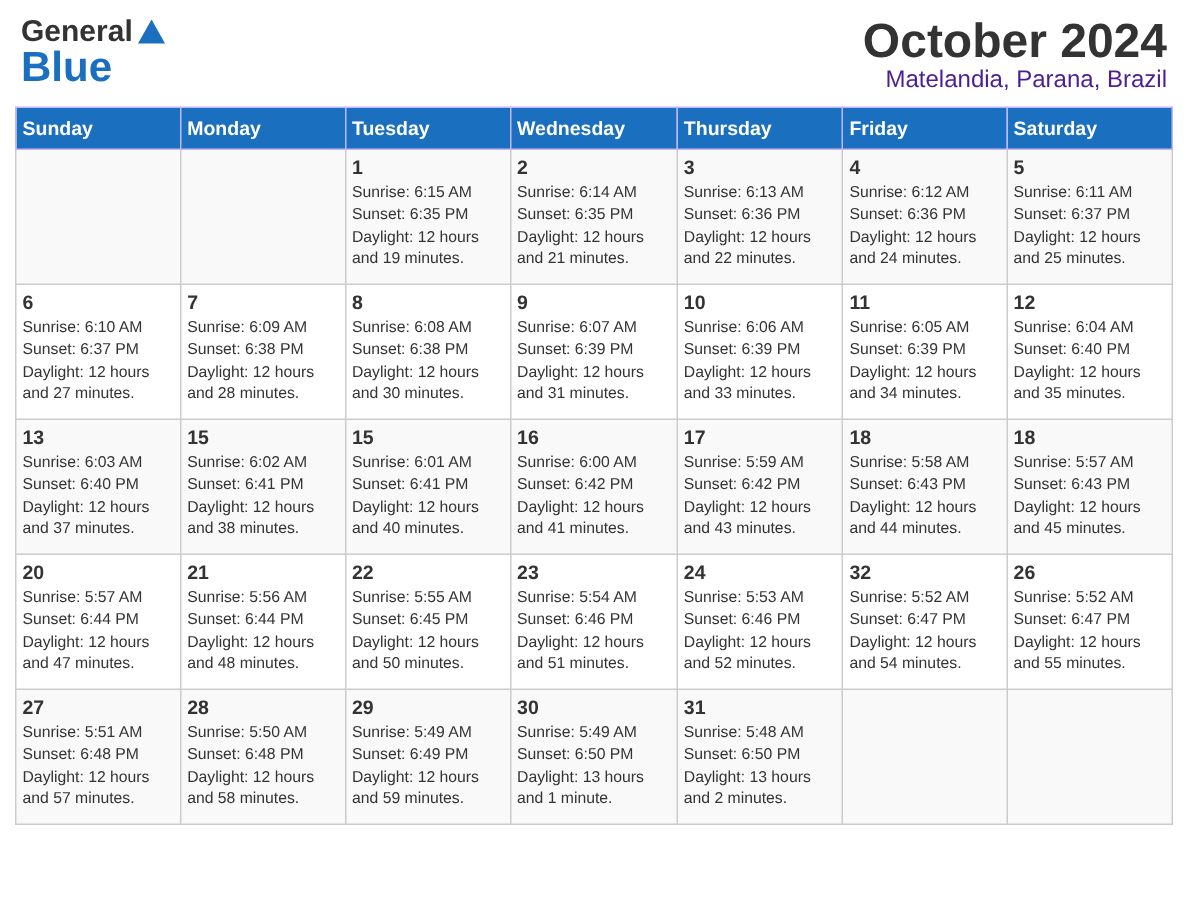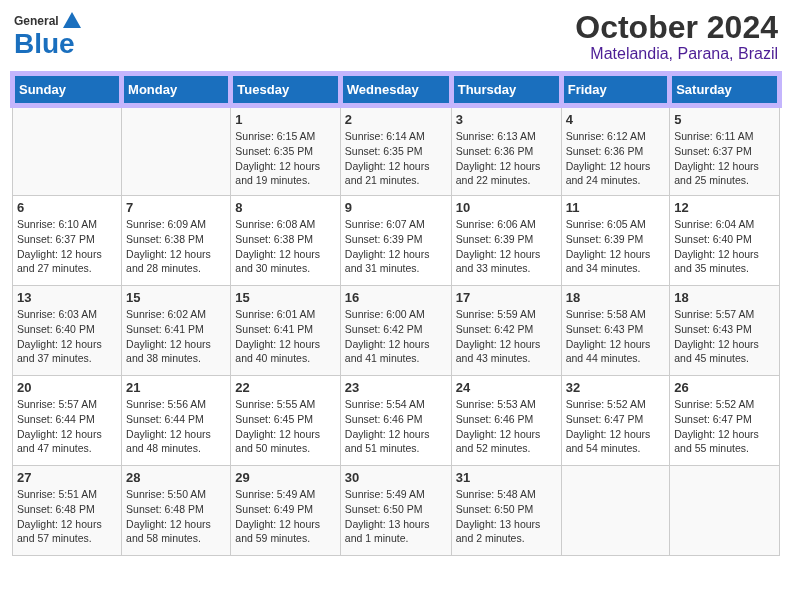--- a/index.html
+++ b/index.html
@@ -45,21 +45,21 @@
       border-collapse: collapse;
       font-size: 11px;
     }
     thead tr th {
       background-color: #1a6fbe;
       color: #fff;
       padding: 6px 4px;
       text-align: left;
       font-size: 13px;
       font-weight: bold;
-      border: 5px solid #c4b5fd;
+      border: 1px solid #c4b5fd;
     }
     tbody tr td {
       border: 1px solid #ccc;
       vertical-align: top;
       padding: 4px;
       height: 90px;
       width: 113px;
     }
     tbody tr:nth-child(odd) td {
       background-color: #f9f9f9;
@@ -79,21 +79,21 @@
       color: #333;
       line-height: 1.4;
     }
   </style>
 </head>
 <body>
 
 <div class="header">
   <div class="logo">
     <div class="logo-text">
-      <span style="font-size:12px;font-weight:bold;color:#333;">General</span>
+      <span style="font-size:20px;font-weight:bold;color:#333;">General</span>
       <svg width="22" height="22" viewBox="0 0 22 22">
         <polygon points="11,2 20,18 2,18" fill="#1a6fbe"></polygon>
       </svg>
     </div>
     <span style="font-size:28px;font-weight:bold;color:#1a6fbe;margin-top:-4px;">Blue</span>
   </div>
   <div class="title-block">
     <div class="month-title">October 2024</div>
     <div class="location-title">Matelandia, Parana, Brazil</div>
   </div>

